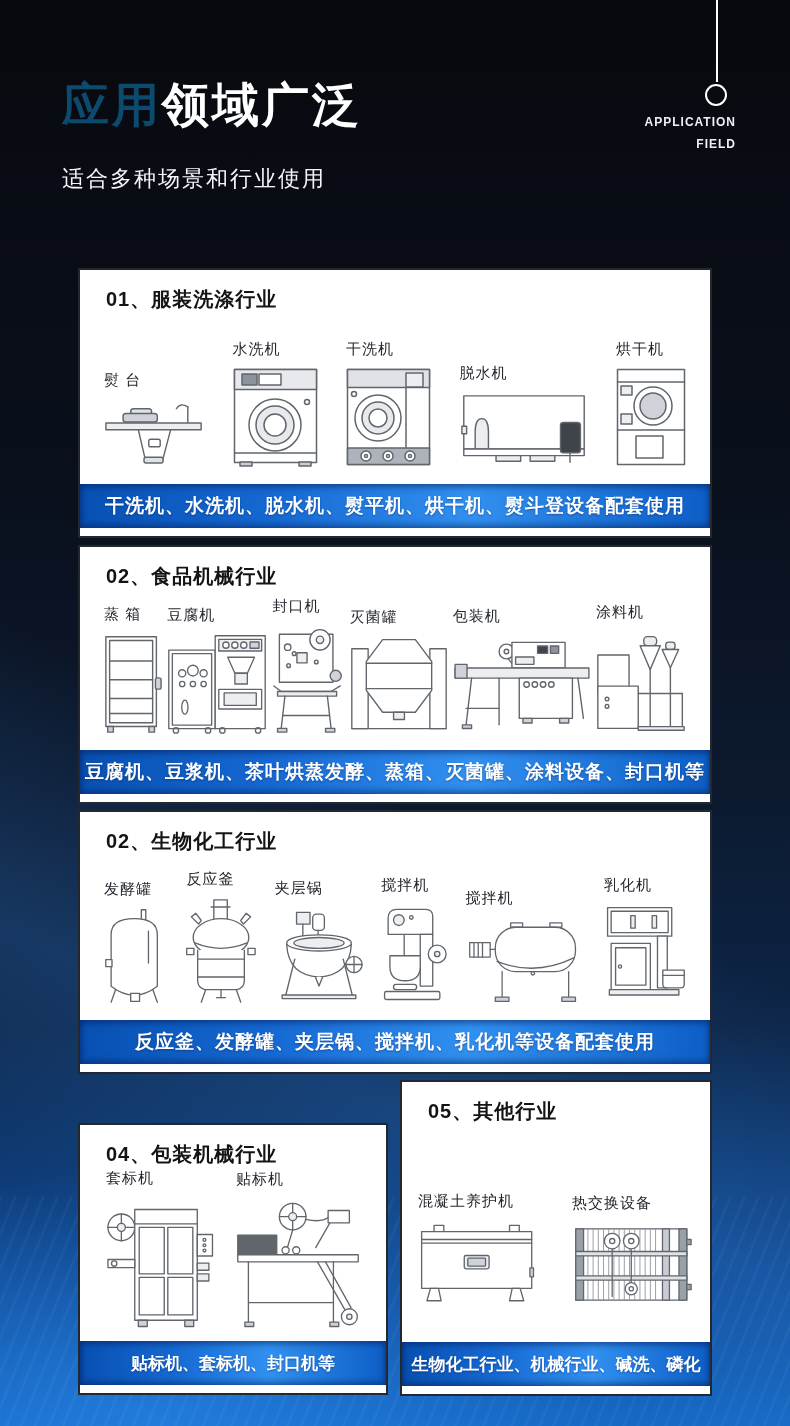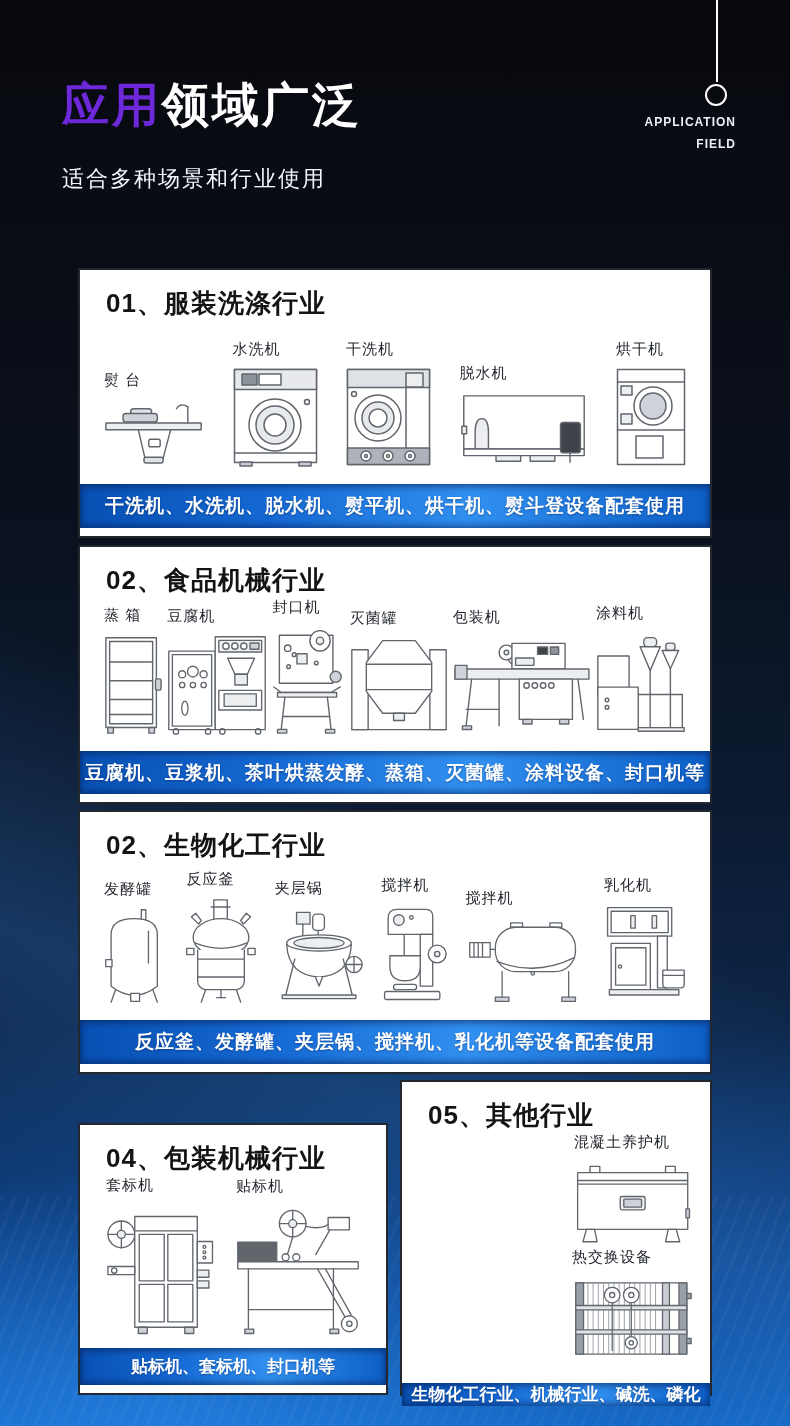--- a/index.html
+++ b/index.html
@@ -16,49 +16,49 @@
       linear-gradient(180deg,#08090e 0%,#0a101c 34%,#0c1a30 56%,#0d2547 72%,#0f4a96 90%,#1468c4 100%);
   }
   body::after{
     content:"";position:absolute;left:0;right:0;bottom:0;height:230px;pointer-events:none;
     background:repeating-linear-gradient(112deg, rgba(255,255,255,.07) 0 3px, rgba(255,255,255,0) 3px 13px);
     opacity:.5;
   }
   
   .header{position:absolute;top:74px;left:62px;z-index:2;}
   .header h1{margin:0;font-size:47px;font-weight:800;letter-spacing:3px;color:#ffffff;}
-  .header .hl{color:#6d28d9;}
+  .header .hl{color:#0c4a6e;}
   .subtitle{margin:27px 0 0;font-size:22px;letter-spacing:2px;color:#f3f6fa;font-weight:500;}
   .deco-line{position:absolute;left:716px;top:0;width:2px;height:82px;background:#ffffff;z-index:2;}
   .deco-circle{position:absolute;left:705px;top:84px;width:22px;height:22px;border:2px solid #ffffff;
     border-radius:50%;box-sizing:border-box;z-index:2;}
   .tag{position:absolute;right:54px;top:112px;text-align:right;color:#edf1f6;font-size:12px;
     font-weight:700;letter-spacing:1px;line-height:1.8;z-index:2;}
   
   .cards{position:absolute;left:78px;top:268px;width:634px;z-index:2;}
   .card{background:#ffffff;border:2px solid #23272e;box-sizing:border-box;display:flex;flex-direction:column;}
-  .card h2{margin:16px 0 0 26px;font-size:26px;color:#141414;letter-spacing:1px;font-weight:700;}
+  .card h2{margin:16px 0 0 26px;font-size:20px;color:#141414;letter-spacing:1px;font-weight:700;}
   .machines{flex:1;display:flex;justify-content:space-between;align-items:flex-end;padding:0 24px 16px;}
   .m{display:flex;flex-direction:column;align-items:center;}
   .m figure{margin:0;display:flex;flex-direction:column;align-items:flex-start;}
   .m figcaption{font-size:15px;color:#23272e;margin-bottom:9px;white-space:nowrap;letter-spacing:1px;}
   .m svg{display:block;}
   .banner{margin:0 0 8px;height:44px;display:flex;align-items:center;justify-content:center;
     color:#ffffff;font-weight:700;font-size:19px;letter-spacing:1px;
     background:linear-gradient(90deg,#0850b2 0%,#1568d2 30%,#3190f0 62%,#0d5ec6 100%);
     box-shadow:inset 0 3px 6px rgba(6,28,80,.5), inset 0 -3px 6px rgba(6,28,80,.45);
     text-shadow:0 1px 2px rgba(4,20,60,.4);white-space:nowrap;}
   .card-1{height:270px;margin-bottom:7px;}
   .card-2{height:259px;margin-bottom:6px;}
   .card-3{height:264px;margin-bottom:6px;}
   .card-row{display:flex;gap:12px;}
   .card-4{width:310px;height:272px;margin-top:43px;}
   .card-5{width:312px;height:316px;}
   .card-4 .machines{padding:0 26px 10px;}
-  .card-5 .machines{padding:0 16px 22px;flex-direction:column;}
+  .card-5 .machines{padding:0 16px 35px;}
   .card-row .banner{font-size:17px;letter-spacing:0;}
   
   .art{stroke:#61666d;stroke-width:1.5;fill:none;stroke-linejoin:round;stroke-linecap:round;}
 </style>
 </head>
 <body>
 
 <div class="deco-line"></div>
 <div class="deco-circle"></div>
 <div class="tag">

